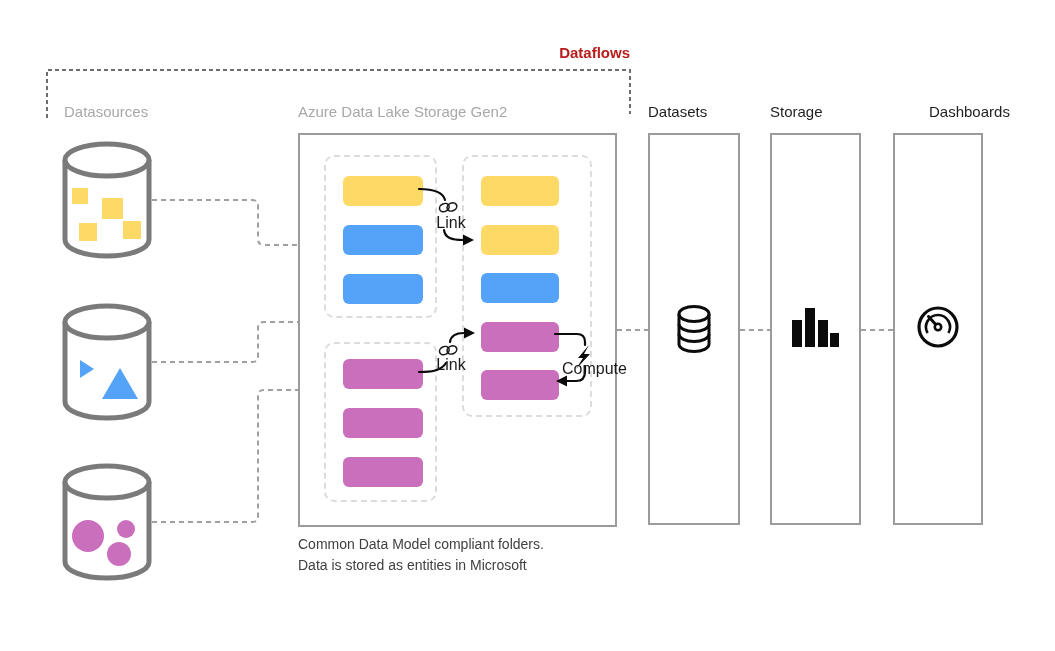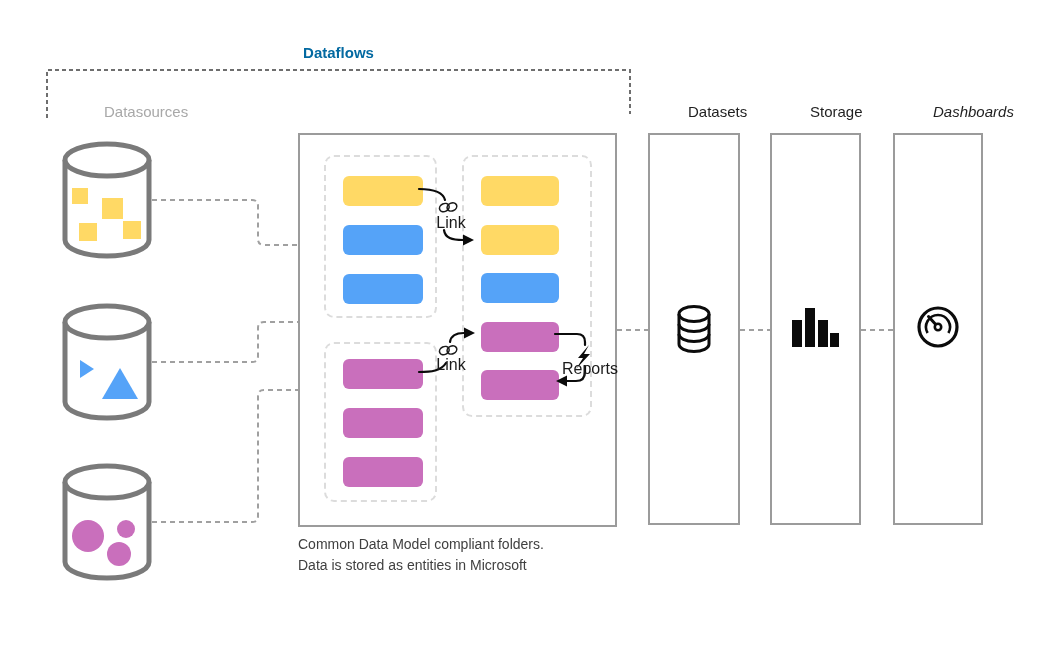--- a/index.html
+++ b/index.html
@@ -1,23 +1,23 @@
 <!DOCTYPE html>
 <html style="--yellow: #FFD965; --blue: #55A3F8; --magenta: #C96FBC; --border-gray: #9B9B9B; --dashed-light: #DCDCDC; --label-gray: #A8A8A8; --text-dark: #1F1F1F; --caption-gray: #404040;"><head>
 <meta charset="utf-8">
 <style>
   html,body{margin:0;padding:0;background:#fff;}
   .page{position:relative;width:1055px;height:651px;background:#fff;overflow:hidden;
         font-family:"Liberation Sans",sans-serif;}
   svg{display:block;}
   .underlay{position:absolute;left:0;top:0;z-index:1;}
   .overlay{position:absolute;left:0;top:0;z-index:6;pointer-events:none;}
-  .dataflows-title{position:absolute;left:47px;top:44px;width:583px;text-align:center;
-        font-size:15px;font-weight:bold;color:#0369a1;z-index:4;}
-  .col-label{position:absolute;top:103px;font-size:15px;z-index:4;white-space:nowrap;margin-left:40px;}
+  .dataflows-title{position:absolute;left:47px;top:44px;width:583px;text-align:right;
+        font-size:15px;font-weight:bold;color:#b91c1c;z-index:4;}
+  .col-label{position:absolute;top:103px;font-size:15px;z-index:4;white-space:nowrap;}
   .lbl-gray{color:var(--label-gray);}
   .lbl-dark{color:var(--text-dark);}
   .frame{position:absolute;background:#fff;border:2px solid var(--border-gray);z-index:2;box-sizing:border-box;}
   .azure-box{left:298px;top:133px;width:319px;height:394px;}
   .right-box{top:133px;width:92px;height:392px;display:flex;justify-content:center;align-items:flex-start;padding-top:170px;}
   .box-datasets{left:648px;}
   .box-reports{left:770px;width:91px;}
   .box-dashboards{left:893px;width:90px;}
   .entity-group{position:absolute;border:2px dashed var(--dashed-light);border-radius:10px;
         box-sizing:border-box;display:flex;flex-direction:column;align-items:flex-start;}
@@ -47,23 +47,24 @@
     <path d="M152,200 H252 Q258,200 258,206 V239 Q258,245 264,245 H300" fill="none" stroke="#A0A0A0" stroke-width="2" stroke-dasharray="5,4"></path>
     <path d="M152,362 H252 Q258,362 258,356 V328 Q258,322 264,322 H300" fill="none" stroke="#A0A0A0" stroke-width="2" stroke-dasharray="5,4"></path>
     <path d="M152,522 H252 Q258,522 258,516 V396 Q258,390 264,390 H300" fill="none" stroke="#A0A0A0" stroke-width="2" stroke-dasharray="5,4"></path>
     <path d="M617,330 H650" fill="none" stroke="#A0A0A0" stroke-width="2" stroke-dasharray="5,4"></path>
     <path d="M740,330 H772" fill="none" stroke="#A0A0A0" stroke-width="2" stroke-dasharray="5,4"></path>
     <path d="M861,330 H895" fill="none" stroke="#A0A0A0" stroke-width="2" stroke-dasharray="5,4"></path>
   </svg>
 
   <div class="dataflows-title">Dataflows</div>
   <div class="col-label lbl-gray" style="left:64px;">Datasources</div>
+  <div class="col-label lbl-gray" style="left:298px;">Azure Data Lake Storage Gen2</div>
   <div class="col-label lbl-dark" style="left:648px;">Datasets</div>
   <div class="col-label lbl-dark" style="left:770px;">Storage</div>
-  <div class="col-label lbl-dark" style="left:893px;font-style:italic;">Dashboards</div>
+  <div class="col-label lbl-dark" style="left:929px;">Dashboards</div>
 
   <svg class="cyl" style="top:140px;" width="96" height="122">
     <path d="M6,20 V100 A42,16 0 0 0 90,100 V20" fill="#fff" stroke="#7A7A7A" stroke-width="5"></path>
     <ellipse cx="48" cy="20" rx="42" ry="16" fill="#fff" stroke="#7A7A7A" stroke-width="5"></ellipse>
     <g>
       <rect class="f-yellow" x="13" y="48" width="16" height="16"></rect>
       <rect class="f-yellow" x="43" y="58" width="21" height="21"></rect>
       <rect class="f-yellow" x="20" y="83" width="18" height="18"></rect>
       <rect class="f-yellow" x="64" y="81" width="18" height="18"></rect>
     </g>
@@ -166,15 +167,15 @@
       </g>
       <g transform="translate(448,350) rotate(-25)">
         <ellipse cx="-3.6" cy="-1" rx="5" ry="3.9"></ellipse>
         <ellipse cx="3.6" cy="1.6" rx="5" ry="3.9"></ellipse>
       </g>
     </g>
   </svg>
 
   <div class="anno-label" style="left:436px;top:214px;width:30px;text-align:center;">Link</div>
   <div class="anno-label" style="left:436px;top:356px;width:30px;text-align:center;">Link</div>
-  <div class="anno-label" style="left:562px;top:360px;">Reports</div>
+  <div class="anno-label" style="left:562px;top:360px;">Compute</div>
 
 </div>
 
 </body></html>

